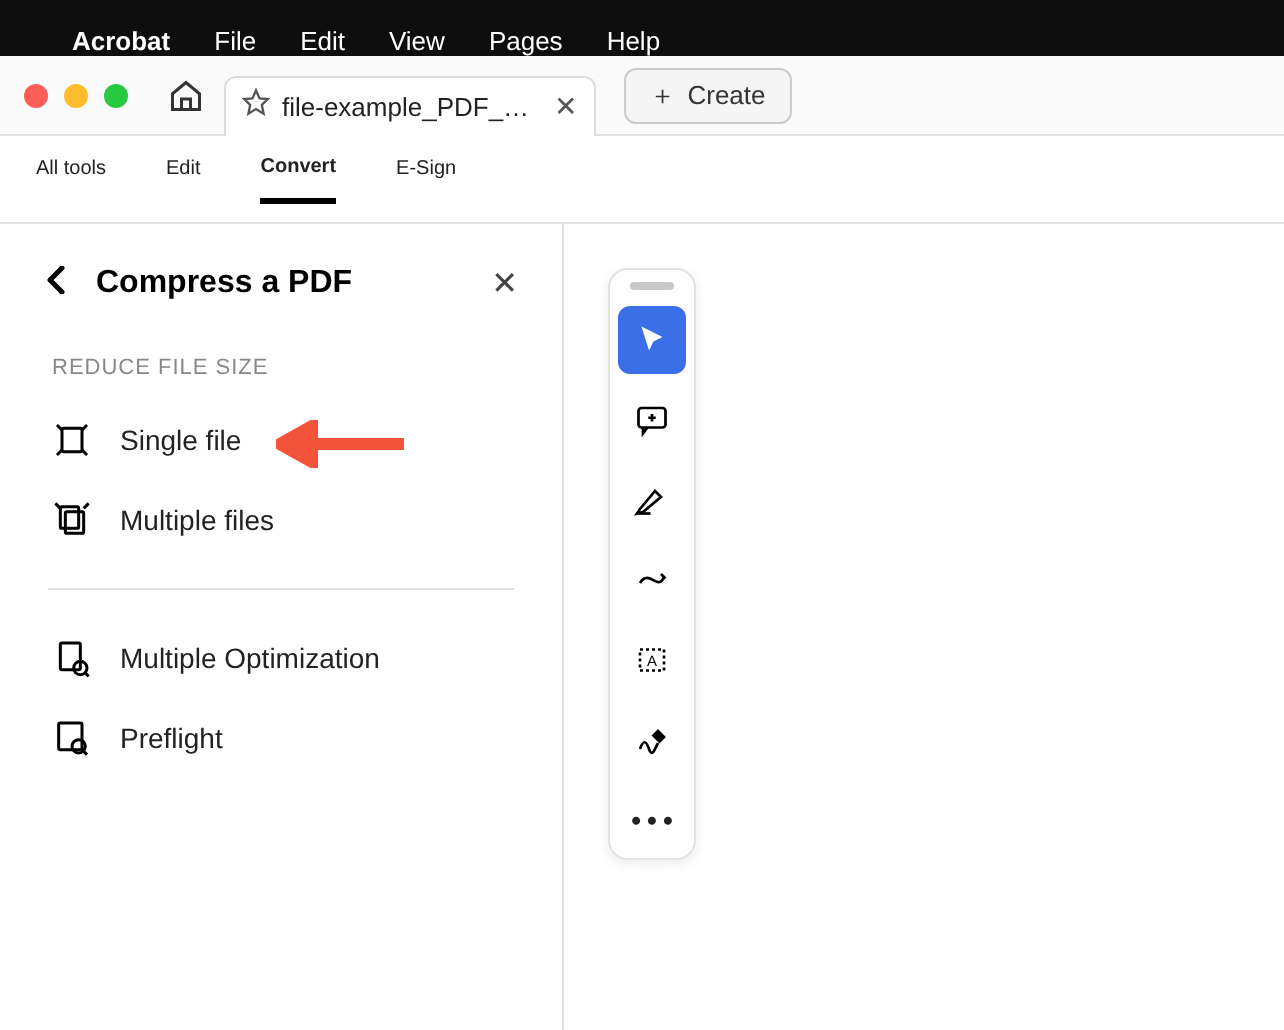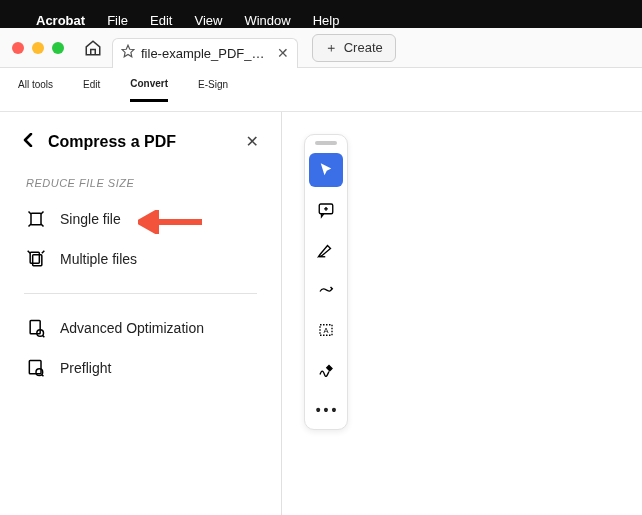--- a/index.html
+++ b/index.html
@@ -30,21 +30,21 @@
   .tool-tabs span { padding-bottom:10px; cursor:pointer; }
   .tool-tabs .active { font-weight:600; border-bottom:3px solid #000; }
   
   
   .main { display:flex; height: calc(515px - 28px - 40px - 44px); }
   .left-panel { width:282px; border-right:1px solid #e0e0e0; padding:20px 0 0 0; position:relative; }
   .panel-header { display:flex; align-items:center; padding:0 22px; gap:14px; }
   .panel-header .back { font-size:16px; font-weight:700; color:#000; }
   .panel-header .title { font-size:16px; font-weight:700; color:#000; flex:1; }
   .panel-header .close { font-size:16px; color:#444; }
-  .section-label { font-size:11px; color:#888; letter-spacing:0.5px; padding:26px 26px 10px;font-style:italic; }
+  .section-label { font-size:11px; color:#888; letter-spacing:0.5px; padding:26px 26px 10px; }
   .option { display:flex; align-items:center; gap:14px; padding:10px 26px; font-size:14px; color:#222; cursor:pointer; }
   .option .ic { width:20px; height:20px; display:flex; align-items:center; justify-content:center; color:#222; }
   hr.sep { border:none; border-top:1px solid #e2e2e2; margin:14px 24px; }
   
   
   .arrow-annotation { position:absolute; left:138px; top:98px; }
   .arrow-annotation svg { display:block; }
   
   
   .canvas-area { flex:1; background:#fff; position:relative; }
@@ -57,21 +57,21 @@
 </style>
 </head>
 <body>
 
 <div class="menubar">
   <span class="apple"></span>
   <span class="app-name">Acrobat</span>
   <span>File</span>
   <span>Edit</span>
   <span>View</span>
-  <span>Window</span>
+  <span>Pages</span>
   <span>Help</span>
 </div>
 
 <div class="windowbar">
   <div class="traffic">
     <div class="dot red"></div>
     <div class="dot yellow"></div>
     <div class="dot green"></div>
   </div>
   <div class="home-btn">
@@ -141,21 +141,21 @@
     <hr class="sep">
 
     <div class="option">
       <span class="ic">
         <svg width="20" height="20" viewBox="0 0 24 24" fill="none" stroke="#000" stroke-width="1.8">
             <rect x="5" y="3" width="12" height="16" rx="1"></rect>
             <circle cx="17" cy="18" r="4"></circle>
             <path d="M20 21l2 2"></path>
           </svg>
       </span>
-      <span>Advanced Optimization</span>
+      <span>Multiple Optimization</span>
     </div>
 
 
     <div class="option">
       <span class="ic">
         <svg width="20" height="20" viewBox="0 0 24 24" fill="none" stroke="#000" stroke-width="1.8">
             <rect x="4" y="3" width="14" height="16" rx="1"></rect>
             <circle cx="16" cy="17" r="4"></circle>
             <path d="M19 20l2 2"></path>
           </svg>

